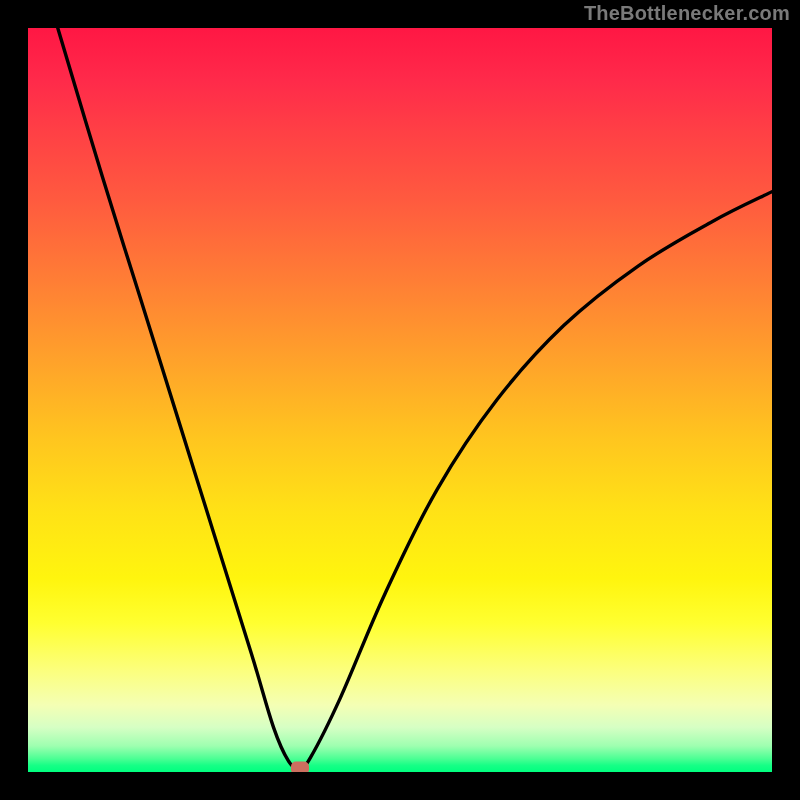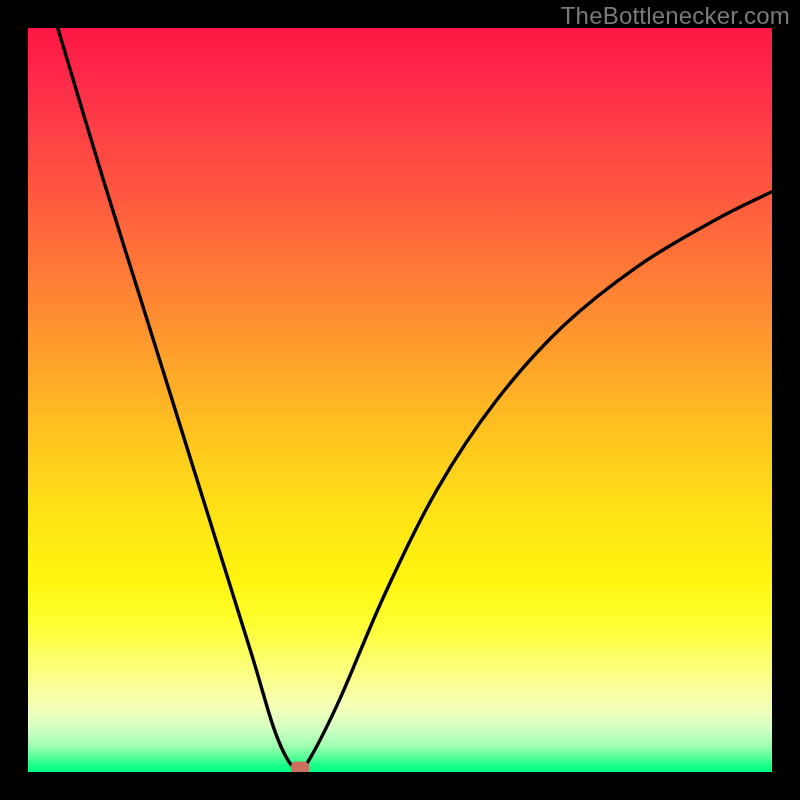--- a/index.html
+++ b/index.html
@@ -51,22 +51,22 @@
       #4cff94 98.2%,
       #17ff86 99.1%,
       #00ff7f 100%
     );
   }
   .watermark {
     position: absolute;
     top: 2px;
     right: 10px;
     color: #7a7a7a;
-    font-size: 24px;
-    font-weight: 400;
+    font-size: 20px;
+    font-weight: 700;
     letter-spacing: 0.2px;
     z-index: 4;
   }
   svg.curve {
     position: absolute;
     top: 0;
     left: 0;
     width: 100%;
     height: 100%;
   }

